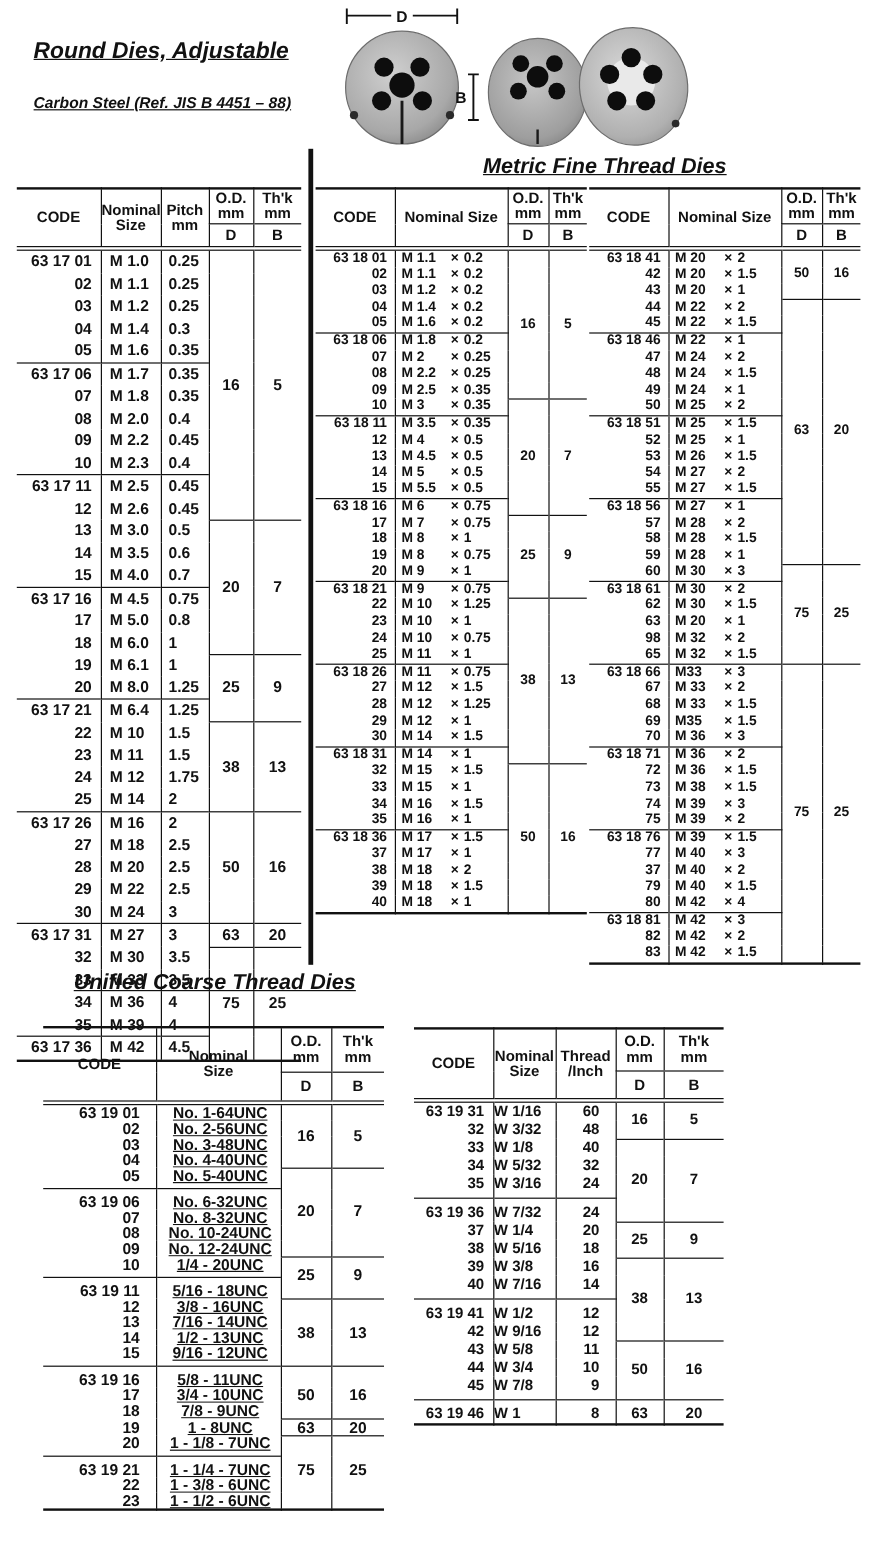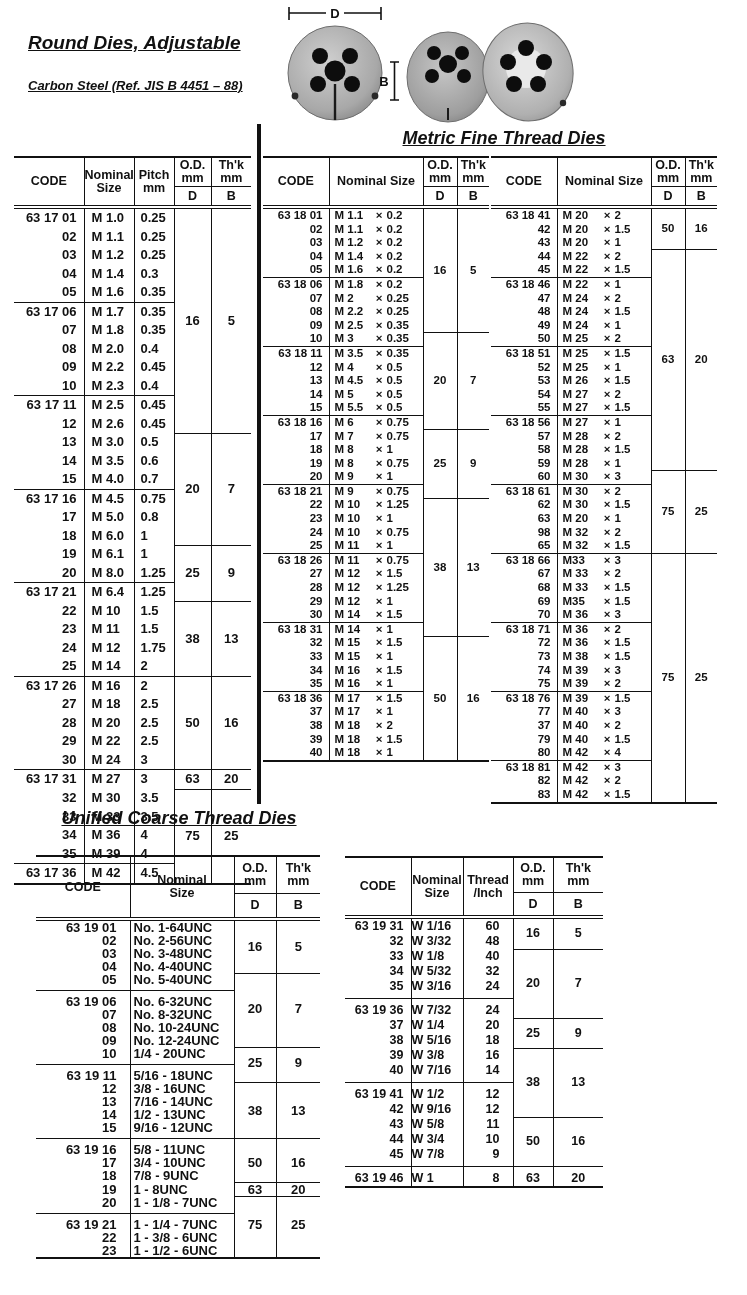--- a/index.html
+++ b/index.html
@@ -45,21 +45,21 @@
   #mf-left{left:263px;top:156px;width:226px;}
   #mf-right{left:491px;top:156px;width:226px;}
   .mf td{height:13.6px;line-height:13.6px;font-size:11.5px;}
   .mf tr.h1 th{height:28px;} .mf tr.h2 th{height:18px;}
   .mf .fs{width:37px;} .mf td.c-code{padding-right:6px;}
 
   #uc-table{left:36px;top:855px;width:284px;}
   #uc-table td{height:13px;line-height:13px;font-size:13px;}
   #uc-table tr.h1 th{height:36px;} #uc-table tr.h2 th{height:23px;}
   #uc-table td.c-code{padding-right:13px;}
-  #uc-table td.c-nominal{padding-left:3px;}
+  #uc-table td.c-nominal{text-align:center;padding-left:3px;text-decoration:underline;}
 
   #wc-table{left:345px;top:856px;width:258px;}
   #wc-table td{height:15px;line-height:15px;font-size:12.5px;}
   #wc-table tr.h1 th{height:34px;} #wc-table tr.h2 th{height:22px;}
   #wc-table td.c-nominal{padding-left:0;}
 
   .gappy tr.grp td{padding-top:4px;}
   .gappy tr.pre-grp td{padding-bottom:4px;}
 </style>
 </head>

